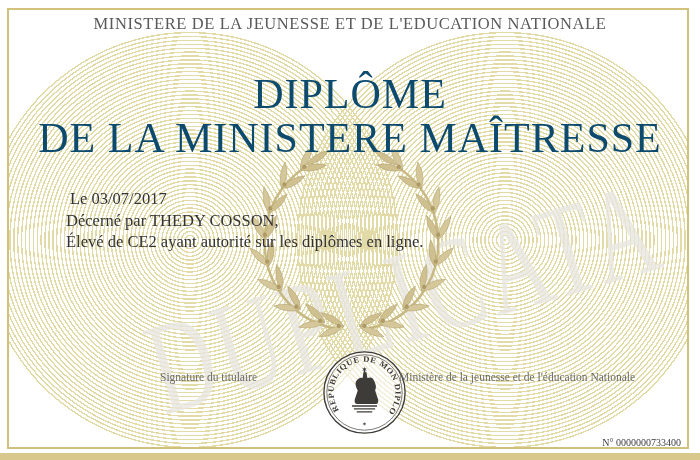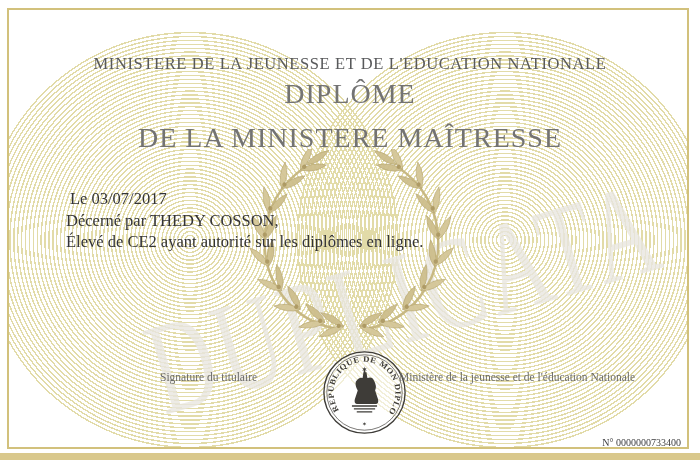--- a/index.html
+++ b/index.html
@@ -19,23 +19,23 @@
   
   .watermark{position:absolute;left:152px;top:322px;z-index:2;
              font-size:88px;letter-spacing:5px;color:rgba(233,230,224,0.8);
              transform:rotate(-16.5deg) scaleY(1.5);transform-origin:0 50%;
              white-space:nowrap;font-weight:400;}
   
   .wreath{position:absolute;left:210px;top:149px;width:283px;height:197px;z-index:2;}
   .seal{position:absolute;left:321px;top:349px;width:87px;height:87px;z-index:5;}
   
   .hdr{position:absolute;left:0;top:14px;width:700px;text-align:center;z-index:6;
-       font-size:16.5px;letter-spacing:0.6px;color:#58595b;margin-top:40px;}
+       font-size:16.5px;letter-spacing:0.6px;color:#58595b;}
   .title{position:absolute;left:0;top:72px;width:700px;text-align:center;z-index:6;
-         color:#737373;font-size:28px;line-height:44px;letter-spacing:1px;}
+         color:#0c4a6e;font-size:42px;line-height:44px;letter-spacing:1px;}
   .body-block{position:absolute;left:66px;top:188px;z-index:6;color:#333336;
               font-size:16.5px;line-height:21.5px;}
   .rights{position:absolute;left:112px;top:305px;z-index:6;color:#2f2f33;font-size:16px;}
   .lbl{position:absolute;z-index:6;font-size:11.5px;color:#6a6a68;}
   .lbl.sig{left:160px;top:371px;}
   .lbl.min{left:399px;top:371px;}
   .site{position:absolute;left:27px;top:436px;z-index:6;font-size:12.5px;color:#57565a;text-decoration:none;}
   .serial{position:absolute;right:19px;top:437px;z-index:6;font-size:10px;color:#3b3b3d;}
 </style>
 </head>

